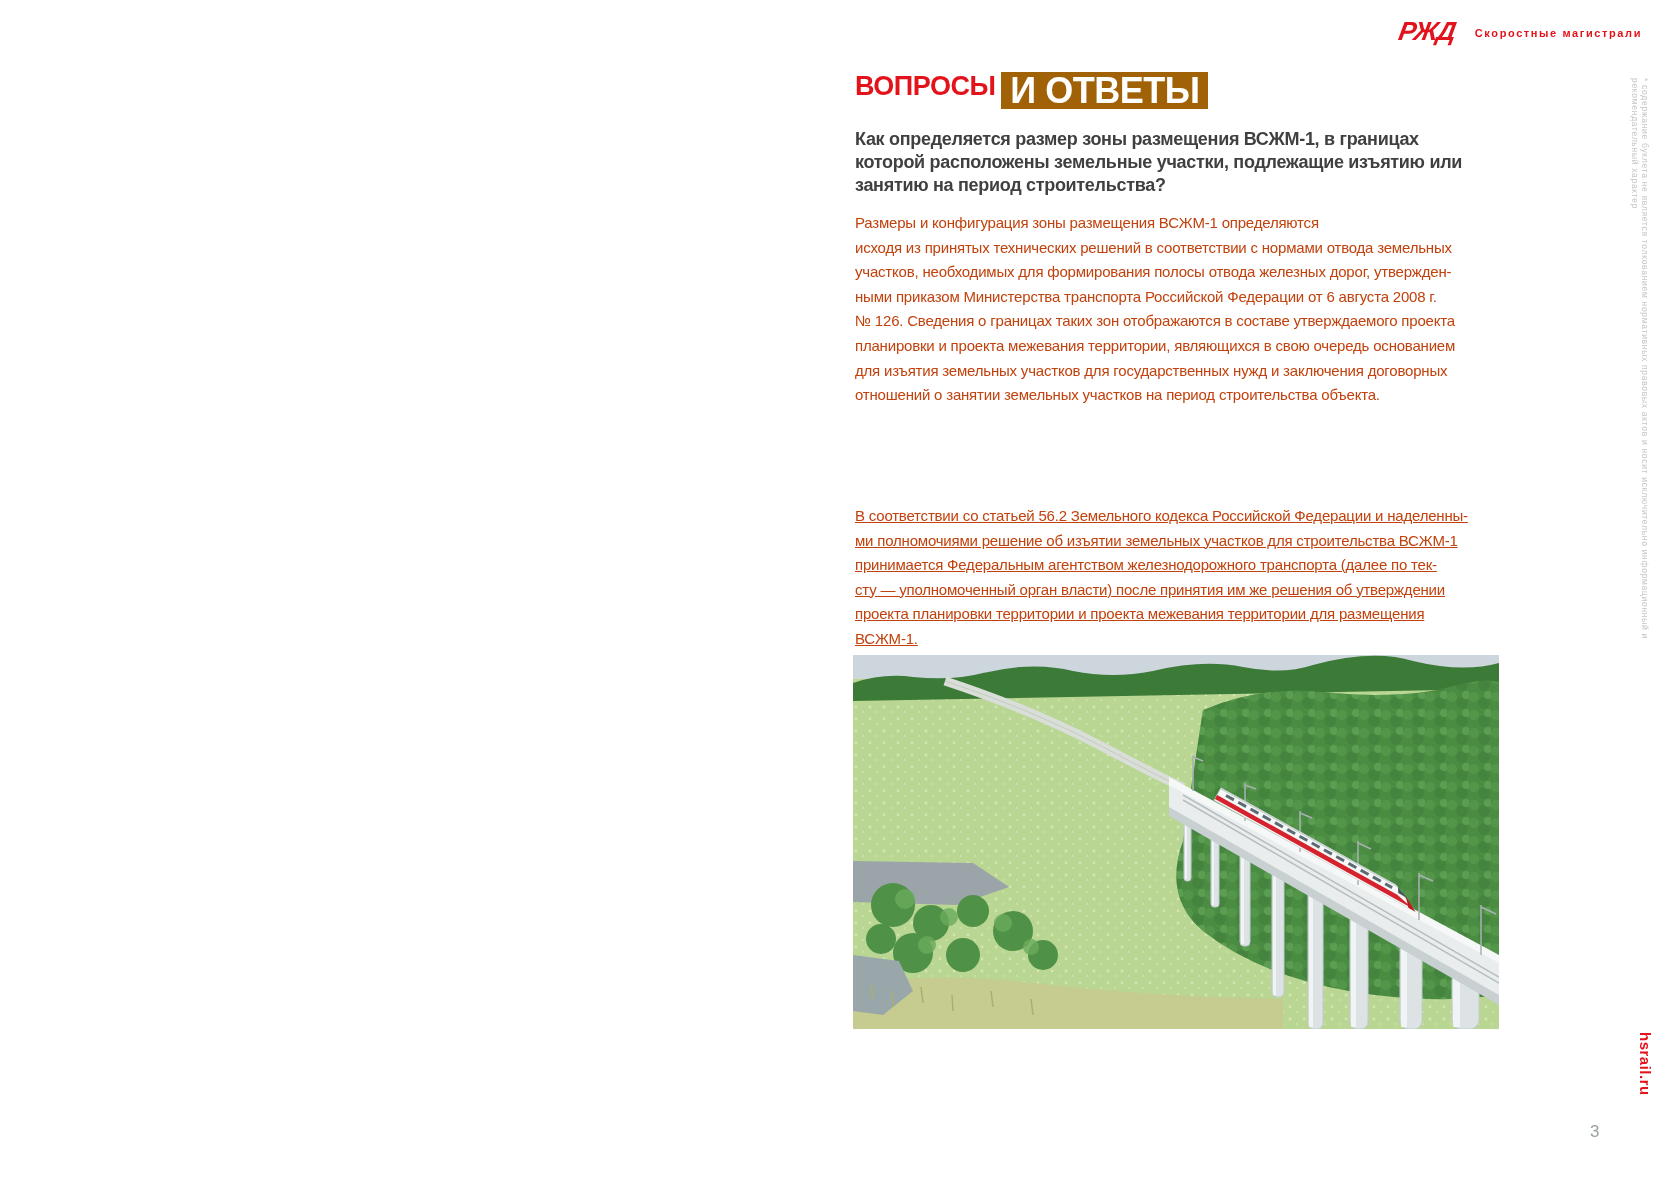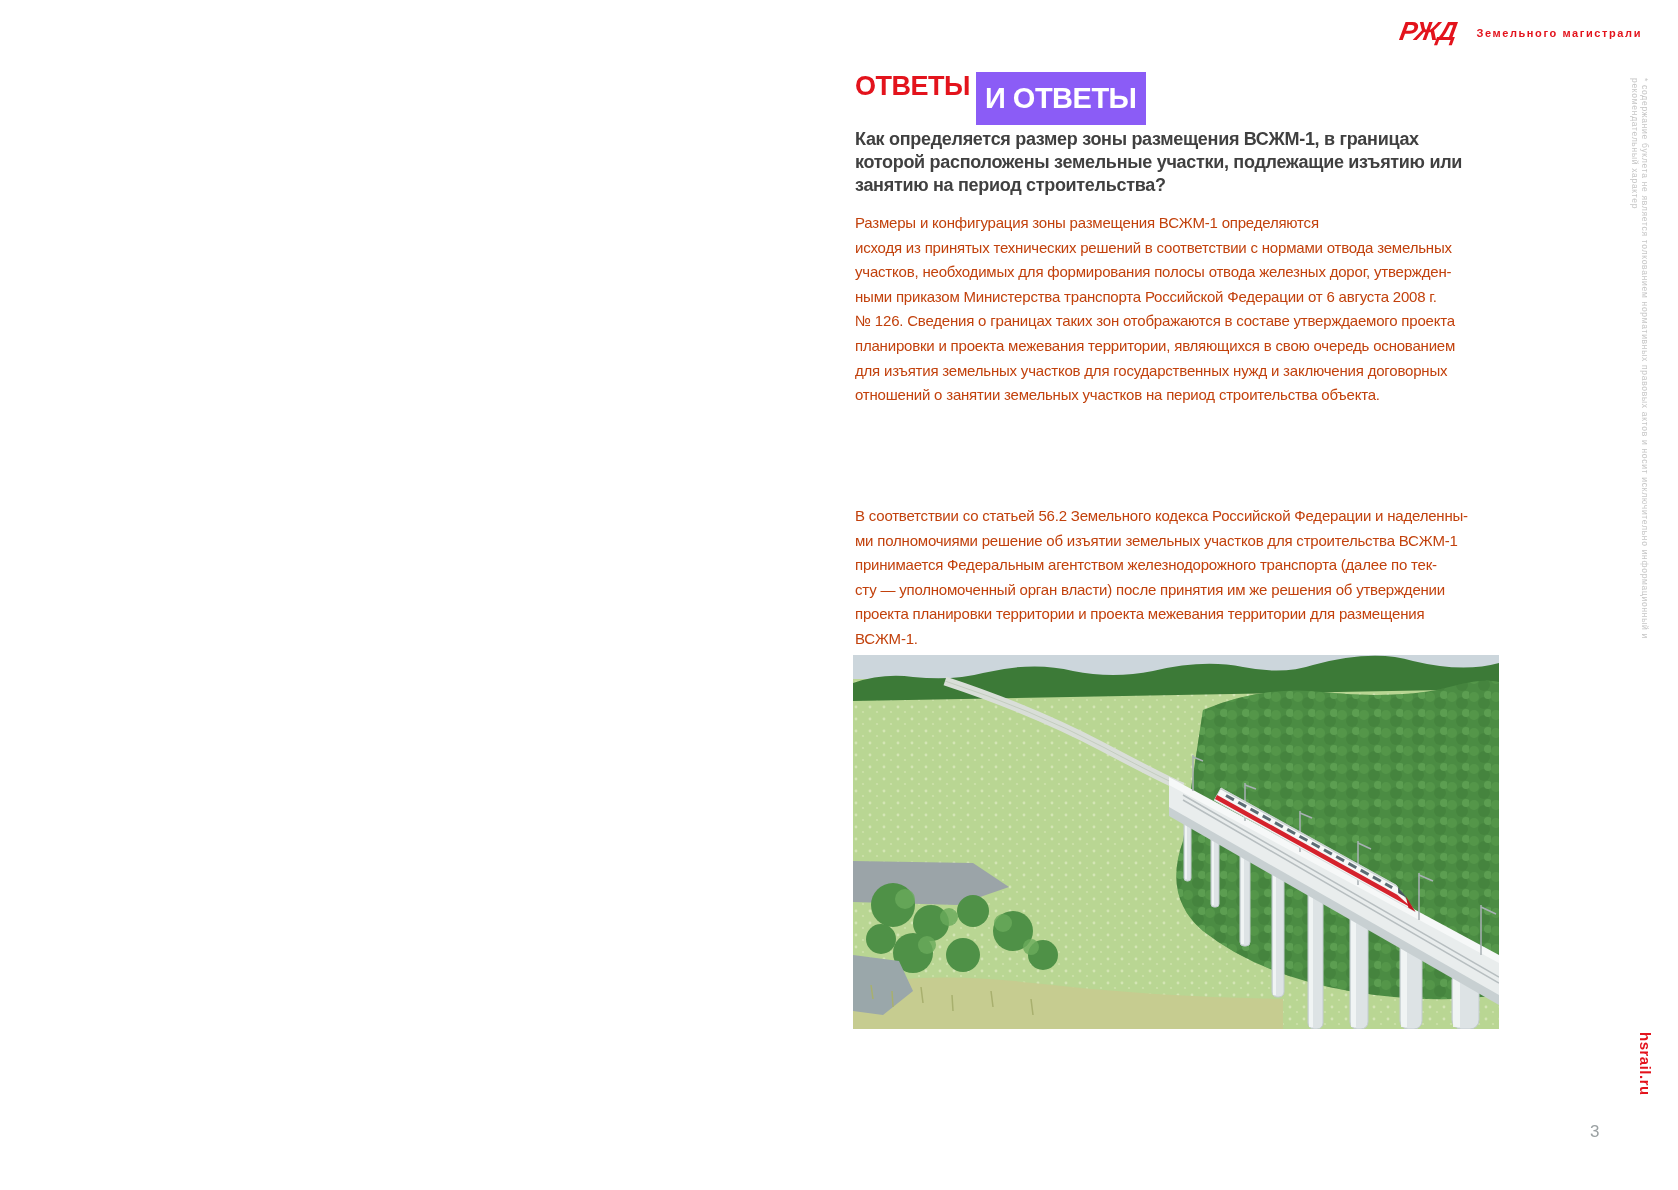--- a/index.html
+++ b/index.html
@@ -15,36 +15,36 @@
   }
   .brand-tagline{
     color:#e3131c;font-size:11px;font-weight:bold;letter-spacing:1.6px;padding-top:4px;
   }
   
   .title-row{position:absolute;left:855px;top:72px;display:flex;align-items:stretch;gap:6px;}
   .title-plain{
     color:#e3131c;font-weight:800;font-size:27px;line-height:29px;letter-spacing:-0.5px;
   }
   .title-boxed{
-    background:#8b5cf6;color:#ffffff;font-weight:800;font-size:29px;line-height:29px;
-    letter-spacing:-0.5px;padding:12px 9px;
+    background:#a16207;color:#ffffff;font-weight:800;font-size:36px;line-height:29px;
+    letter-spacing:-0.5px;padding:4px 9px;
   }
   
   .qa-question{
     position:absolute;left:855px;width:655px;color:#404040;font-weight:bold;
     font-size:18px;line-height:23px;white-space:pre-line;letter-spacing:-0.3px;
   }
   .qa-answer{
     position:absolute;left:855px;width:660px;color:#c2410c;
     font-size:15px;line-height:24.6px;white-space:pre-line;letter-spacing:-0.2px;
   }
   #q1{top:128px;}
   #a1{top:211px;}
   #q2{top:407px;}
-  #a2{top:504px;}
+  #a2{top:504px;text-decoration:underline;}
   
   .illustration{
     position:absolute;left:853px;top:655px;width:646px;height:374px;overflow:hidden;
   }
   .illustration svg{display:block;}
   
   .margin-note{
     position:absolute;top:78px;right:28px;
     writing-mode:vertical-rl;
     color:#c6c6c6;font-size:8.5px;letter-spacing:0.7px;height:570px;
@@ -59,25 +59,25 @@
     position:absolute;left:1590px;top:1122px;color:#9aa0a2;font-size:17px;
   }
 </style>
 </head>
 <body>
 
 <div class="page">
 
   <div class="brand">
     <span class="rzd-logo">РЖД</span>
-    <span class="brand-tagline">Земельного магистрали</span>
+    <span class="brand-tagline">Скоростные магистрали</span>
   </div>
 
   <div class="title-row">
-    <span class="title-plain">ОТВЕТЫ</span>
+    <span class="title-plain">ВОПРОСЫ</span>
     <span class="title-boxed">И ОТВЕТЫ</span>
   </div>
 
   <div id="q1" class="qa-question">Как определяется размер зоны размещения ВСЖМ-1, в границах
 которой расположены земельные участки, подлежащие изъятию или
 занятию на период строительства?</div>
   <div id="a1" class="qa-answer">Размеры и конфигурация зоны размещения ВСЖМ-1 определяются
 исходя из принятых технических решений в соответствии с нормами отвода земельных
 участков, необходимых для формирования полосы отвода железных дорог, утвержден-
 ными приказом Министерства транспорта Российской Федерации от 6 августа 2008 г.

